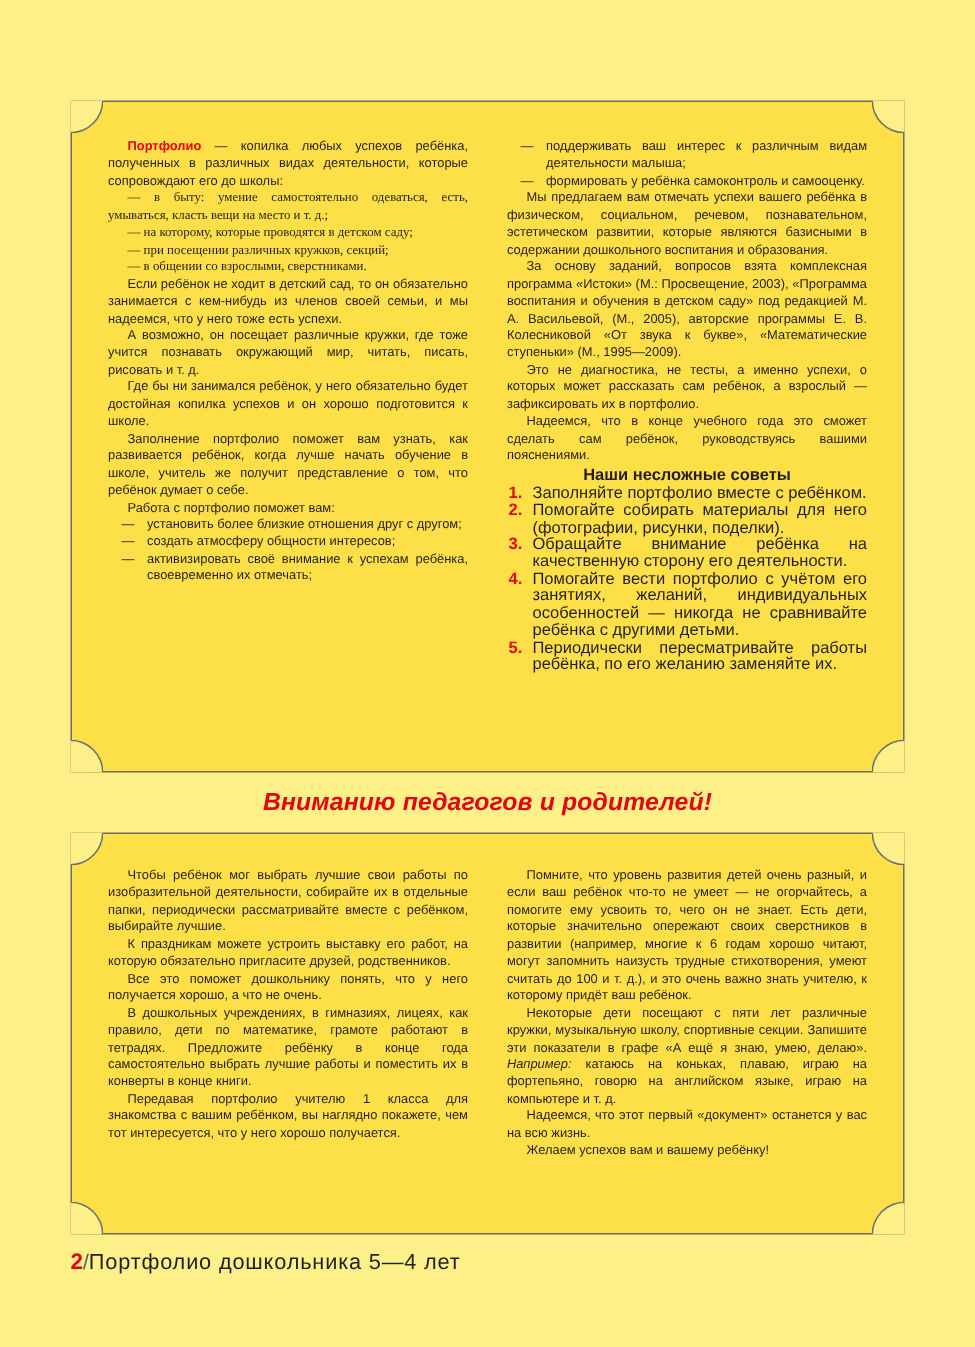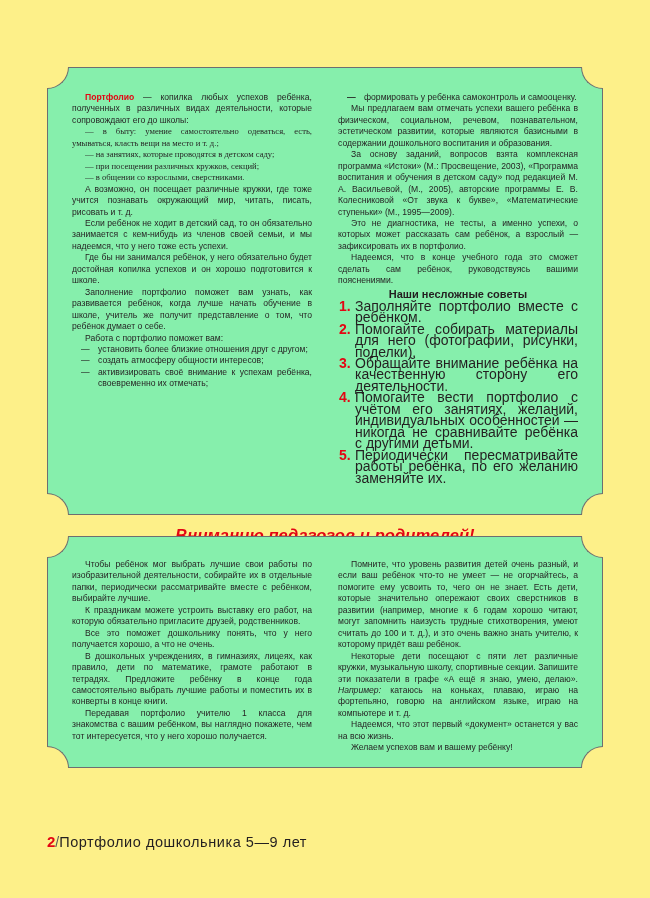--- a/index.html
+++ b/index.html
@@ -41,21 +41,21 @@
   #heading-2 {
     position: absolute;
     left: 0; right: 0;
     top: 527px;
     font-style: italic;
   }
 
   
   .panel {
     position: absolute;
-    background: #86efac;
+    background: #fde047;
     border: 1.2px solid #6d6e71;
     box-sizing: border-box;
   }
   
   .notch {
     position: absolute;
     width: 22px;
     height: 22px;
     background: #fdf089;
     box-sizing: border-box;
@@ -67,23 +67,23 @@
   .notch.br { bottom: -1.2px; right: -1.2px;   border-radius: 22px 0 0 0; border-bottom: 0; border-right: 0; }
 
   #panel-1 {
     left: 47px;
     top: 67px;
     width: 556px;
     height: 448px;
   }
   #panel-2 {
     left: 47px;
-    top: 536px;
+    top: 555px;
     width: 556px;
-    height: 232px;
+    height: 268px;
   }
 
   .panel-inner {
     position: absolute;
     inset: 0;
     display: flex;
     padding: 24px 24px 8px 24px;
     box-sizing: border-box;
   }
   #panel-2 .panel-inner { padding-top: 22px; }
@@ -147,21 +147,21 @@
   ol.advice {
     list-style: none;
     margin: 0;
     padding: 0;
     counter-reset: adv;
   }
   ol.advice li {
     counter-increment: adv;
     position: relative;
     padding-left: 17px;
-    font-size: 14px;
+    font-size: 11px;
     line-height: 11.45px;
     text-align: justify;
   }
   ol.advice li::before {
     content: counter(adv) ".";
     position: absolute;
     left: 1px;
     top: 0;
     color: #e30613;
     font-weight: bold;
@@ -202,41 +202,41 @@
     <span class="notch bl" style="background: rgb(253, 240, 137);"></span>
     <span class="notch br" style="background: rgb(253, 240, 137);"></span>
 
     <div class="panel-inner">
 
       <div class="col left">
 
         <p class="body"><span class="red-term">Портфолио</span><span> — копилка любых успехов ребёнка, полученных в различных видах деятельности, которые сопровождают его до школы:</span></p>
 
         <p class="body dashitem">— в быту: умение самостоятельно одеваться, есть, умываться, класть вещи на место и т. д.;</p>
-        <p class="body dashitem">— на занятиях, которые проводятся в детском саду;</p>
+        <p class="body dashitem">— на которому, которые проводятся в детском саду;</p>
         <p class="body dashitem">— при посещении различных кружков, секций;</p>
         <p class="body dashitem">— в общении со взрослыми, сверстниками.</p>
 
+        <p class="body">Если ребёнок не ходит в детский сад, то он обязательно занимается с кем-нибудь из членов своей семьи, и мы надеемся, что у него тоже есть успехи.</p>
         <p class="body">А возможно, он посещает различные кружки, где тоже учится познавать окружающий мир, читать, писать, рисовать и т. д.</p>
-        <p class="body">Если ребёнок не ходит в детский сад, то он обязательно занимается с кем-нибудь из членов своей семьи, и мы надеемся, что у него тоже есть успехи.</p>
         <p class="body">Где бы ни занимался ребёнок, у него обязательно будет достойная копилка успехов и он хорошо подготовится к школе.</p>
         <p class="body">Заполнение портфолио поможет вам узнать, как развивается ребёнок, когда лучше начать обучение в школе, учитель же получит представление о том, что ребёнок думает о себе.</p>
         <p class="body">Работа с портфолио поможет вам:</p>
 
         <ul class="dash-list">
           <li><span class="dash">—</span><span>установить более близкие отношения друг с другом;</span></li>
           <li><span class="dash">—</span><span>создать атмосферу общности интересов;</span></li>
           <li><span class="dash">—</span><span>активизировать своё внимание к успехам ребёнка, своевременно их отмечать;</span></li>
         </ul>
       </div>
 
       <div class="col right">
 
         <ul class="dash-list">
-          <li><span class="dash">—</span></li>
+          <li><span class="dash">—</span><span>поддерживать ваш интерес к различным видам деятельности малыша;</span></li>
           <li><span class="dash">—</span><span>формировать у ребёнка самоконтроль и самооценку.</span></li>
         </ul>
 
         <p class="body">Мы предлагаем вам отмечать успехи вашего ребёнка в физическом, социальном, речевом, познавательном, эстетическом развитии, которые являются базисными в содержании дошкольного воспитания и образования.</p>
         <p class="body">За основу заданий, вопросов взята комплексная программа «Истоки» (М.: Просвещение, 2003), «Программа воспитания и обучения в детском саду» под редакцией М. А. Васильевой, (М., 2005), авторские программы Е. В. Колесниковой «От звука к букве», «Математические ступеньки» (М., 1995—2009).</p>
         <p class="body">Это не диагностика, не тесты, а именно успехи, о которых может рассказать сам ребёнок, а взрослый — зафиксировать их в портфолио.</p>
         <p class="body">Надеемся, что в конце учебного года это сможет сделать сам ребёнок, руководствуясь вашими пояснениями.</p>
 
         <div class="advice-title">Наши несложные советы</div>
 
@@ -274,16 +274,16 @@
 
         <p class="body"><span>Некоторые дети посещают с пяти лет различные кружки, музыкальную школу, спортивные секции. Запишите эти показатели в графе «А ещё я знаю, умею, делаю». </span><span class="ital">Например:</span><span> катаюсь на коньках, плаваю, играю на фортепьяно, говорю на английском языке, играю на компьютере и т. д.</span></p>
 
         <p class="body">Надеемся, что этот первый «документ» останется у вас на всю жизнь.</p>
         <p class="body">Желаем успехов вам и вашему ребёнку!</p>
       </div>
     </div>
   </div>
 
   <div id="footer">
-    <span class="pgnum">2</span><span class="slash">/</span><span class="foot-title">Портфолио  дошкольника  5—9  лет</span>
+    <span class="pgnum">2</span><span class="slash">/</span><span class="foot-title">Портфолио  дошкольника  5—4  лет</span>
   </div>
 
 </div>
 
 </body></html>

